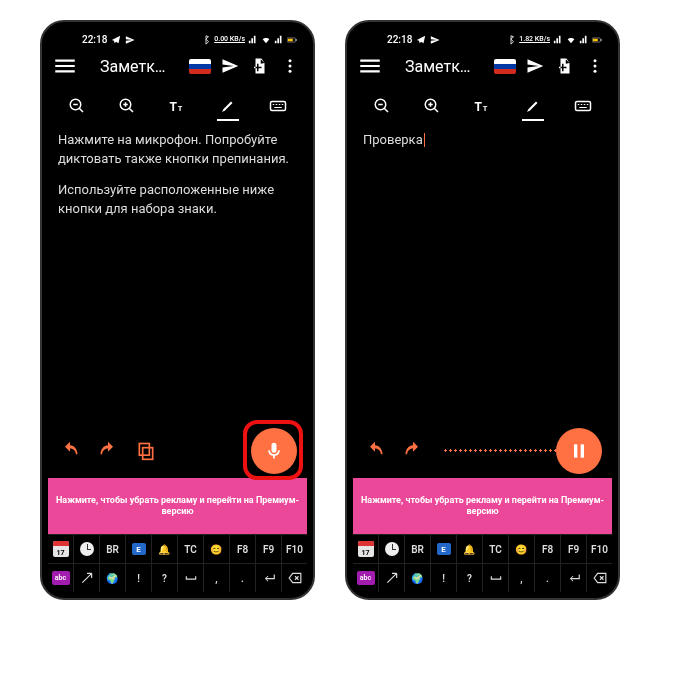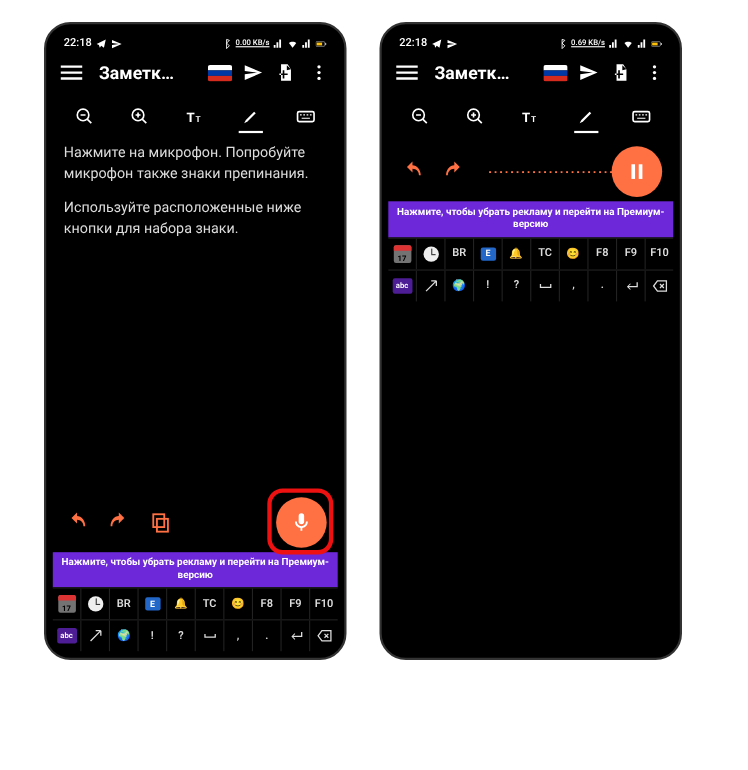--- a/index.html
+++ b/index.html
@@ -27,32 +27,32 @@
   }
   .statusbar {
     display: flex;
     justify-content: space-between;
     align-items: center;
     color: #fff;
     font-size: 10px;
     padding: 4px 10px 2px 10px;
     font-weight: 500;
   }
-  .statusbar .left { display:flex; gap:4px; align-items:center; }
+  .statusbar .left { display:flex; gap:4px; align-items:center;margin-left:24px; }
   .statusbar .right { display:flex; gap:3px; align-items:center;text-decoration:underline; }
   .statusbar svg { width:10px; height:10px; fill:#fff; }
   .speed { font-size:7px; line-height:1; text-align:right; }
   .headerbar {
     display: flex;
     align-items: center;
     color: #fff;
     padding: 6px 4px;
     gap: 4px;
   }
-  .headerbar .title { font-size:16px; font-weight:700; flex:0 0 auto; margin-left:8px; margin-right:auto; }
+  .headerbar .title { font-size:16px; font-weight:400; flex:0 0 auto; margin-left:18px; margin-right:auto; }
   .hamb, .hicon { width:26px; height:26px; display:flex; align-items:center; justify-content:center; }
   .flag { width:22px; height:15px; border-radius:2px; overflow:hidden; display:flex; flex-direction:column; }
   .flag .w{background:#fff;flex:1}.flag .b{background:#0039A6;flex:1}.flag .r{background:#D52B1E;flex:1}
   .hicon svg { fill:#fff; width:18px; height:18px; }
   .toolrow {
     display:flex;
     justify-content:space-around;
     align-items:center;
     padding: 8px 4px 10px 4px;
   }
@@ -88,57 +88,57 @@
   .hlbox { position:absolute; border:4px solid #e11; border-radius:14px; right:4px; bottom:-2px; width:60px; height:60px; pointer-events:none; }
   .wave {
     flex:1; height:6px; position:relative;
     background-image: radial-gradient(circle, #FF7043 1px, transparent 1.2px);
     background-size: 5px 5px;
     background-repeat: repeat-x;
     background-position: left center;
     margin: 0 6px;
   }
   .banner {
-    background:#6d28d9;
+    background:#ec4899;
     color:#fff;
     font-size:9px;
     font-weight:700;
     text-align:center;
-    padding:5px 4px;
+    padding:17px 4px;
     line-height:1.25;
   }
   .kbrow {
     display:flex;
     background:#000;
     border-top:1px solid #222;
   }
   .kbrow .k {
     flex:1;
     height:28px;
     display:flex;
     align-items:center;
     justify-content:center;
     color:#ddd;
     font-size:10px;
     font-weight:600;
     border-right:1px solid #222;
   }
   .kbrow .k:last-child{border-right:none}
   .kbrow svg{fill:#ddd; width:14px; height:14px;}
-  .emoji-cal{width:16px;height:16px;background:#737373;border-radius:2px;position:relative;font-size:7px;color:#000;display:flex;align-items:flex-end;justify-content:center;}
+  .emoji-cal{width:16px;height:16px;background:#e5e5e5;border-radius:2px;position:relative;font-size:7px;color:#000;display:flex;align-items:flex-end;justify-content:center;}
   .emoji-cal::before{content:"";position:absolute;top:0;left:0;right:0;height:5px;background:#d33;border-radius:2px 2px 0 0;}
   .emoji-cal span{position:relative;z-index:1;font-weight:700;}
   .emoji-clock{width:14px;height:14px;border-radius:50%;background:#eee;position:relative;}
   .emoji-clock::before{content:"";position:absolute;width:1px;height:5px;background:#333;left:50%;top:2px;}
   .emoji-clock::after{content:"";position:absolute;width:4px;height:1px;background:#333;left:50%;top:50%;}
   .ebox{width:14px;height:12px;background:#2367c9;border-radius:2px;display:flex;align-items:center;justify-content:center;color:#fff;font-size:8px;font-weight:700;}
   .bell{color:#f7c948;font-size:13px;}
   .smile{color:#f7c948;font-size:13px;}
   .globe{color:#2e8b57;font-size:13px;}
-  .abc{width:18px;height:14px;background:#4c1d95;border-radius:2px;display:flex;align-items:center;justify-content:center;color:#fff;font-size:7px;}
+  .abc{width:18px;height:14px;background:#a21caf;border-radius:2px;display:flex;align-items:center;justify-content:center;color:#fff;font-size:7px;}
 </style>
 </head>
 <body>
 
 <div class="phone">
   <div class="statusbar">
     <div class="left">
       <span>22:18</span>
       <svg viewBox="0 0 24 24">
           <path d="M2 12l5 2 2 6 3-4 6 4 4-18z"></path>
@@ -229,21 +229,21 @@
       </div>
     <div class="tb">
         <svg viewBox="0 0 24 24">
           <rect x="2" y="6" width="20" height="12" rx="2" fill="none" stroke="#fff" stroke-width="2"></rect>
           <path d="M5 10h2M9 10h2M13 10h2M17 10h2M7 14h10" stroke="#fff" stroke-width="1.5"></path>
         </svg>
       </div>
   </div>
 
   <div class="editor">
-    <p>Нажмите на микрофон. Попробуйте микрофон также знаки препинания.</p>
+    <p>Нажмите на микрофон. Попробуйте диктовать также кнопки препинания.</p>
     <p>Используйте расположенные ниже кнопки для набора знаки.</p>
   </div>
 
   <div class="bottomctrl">
     <div class="ctlbtn">
         <svg viewBox="0 0 24 24">
           <path d="M12 5V1L6 7l6 6V9c4 0 7 3 7 7h2c0-6-4-11-9-11z"></path>
         </svg>
       </div>
     <div class="ctlbtn">
@@ -327,21 +327,21 @@
           <path d="M2 12l5 2 2 6 3-4 6 4 4-18z"></path>
         </svg>
       <svg viewBox="0 0 24 24">
           <path d="M2 21l21-9L2 3v7l15 2-15 2z"></path>
         </svg>
     </div>
     <div class="right">
       <svg viewBox="0 0 24 24">
           <path d="M12 2v20l6-6-6-6 6-6-6-2z" fill="none" stroke="#fff" stroke-width="2"></path>
         </svg>
-      <div class="speed">0.69 KB/s</div>
+      <div class="speed">1.82 KB/s</div>
       <svg viewBox="0 0 24 24">
           <path d="M2 20h4v-6H2zm6 0h4V8H8zm6 0h4V2h-4z"></path>
         </svg>
       <svg viewBox="0 0 24 24">
           <path d="M12 20l8-10c-4-4-12-4-16 0z"></path>
         </svg>
       <svg viewBox="0 0 24 24">
           <path d="M2 20h4v-6H2zm6 0h4V8H8zm6 0h4V2h-4z"></path>
         </svg>
       <svg viewBox="0 0 24 12">
@@ -411,20 +411,23 @@
         </svg>
       </div>
     <div class="tb">
         <svg viewBox="0 0 24 24">
           <rect x="2" y="6" width="20" height="12" rx="2" fill="none" stroke="#fff" stroke-width="2"></rect>
           <path d="M5 10h2M9 10h2M13 10h2M17 10h2M7 14h10" stroke="#fff" stroke-width="1.5"></path>
         </svg>
       </div>
   </div>
 
+  <div class="editor">
+    <p><span>Проверка</span><span class="cursor"></span></p>
+  </div>
 
   <div class="bottomctrl">
     <div class="ctlbtn">
         <svg viewBox="0 0 24 24">
           <path d="M12 5V1L6 7l6 6V9c4 0 7 3 7 7h2c0-6-4-11-9-11z"></path>
         </svg>
       </div>
     <div class="ctlbtn">
         <svg viewBox="0 0 24 24">
           <path d="M12 5V1l6 6-6 6V9c-4 0-7 3-7 7H3c0-6 4-11 9-11z"></path>

